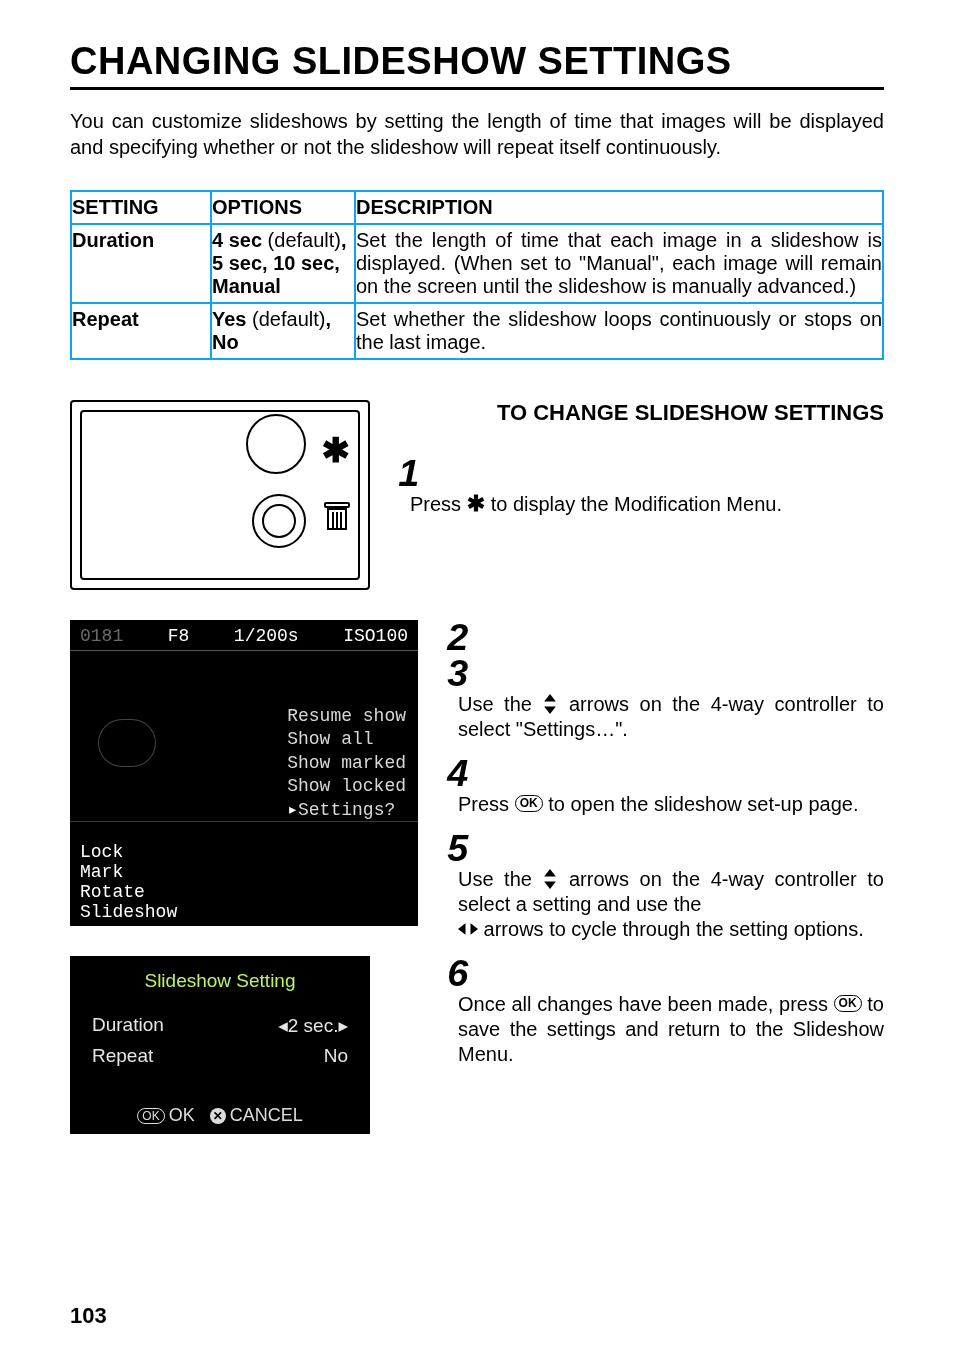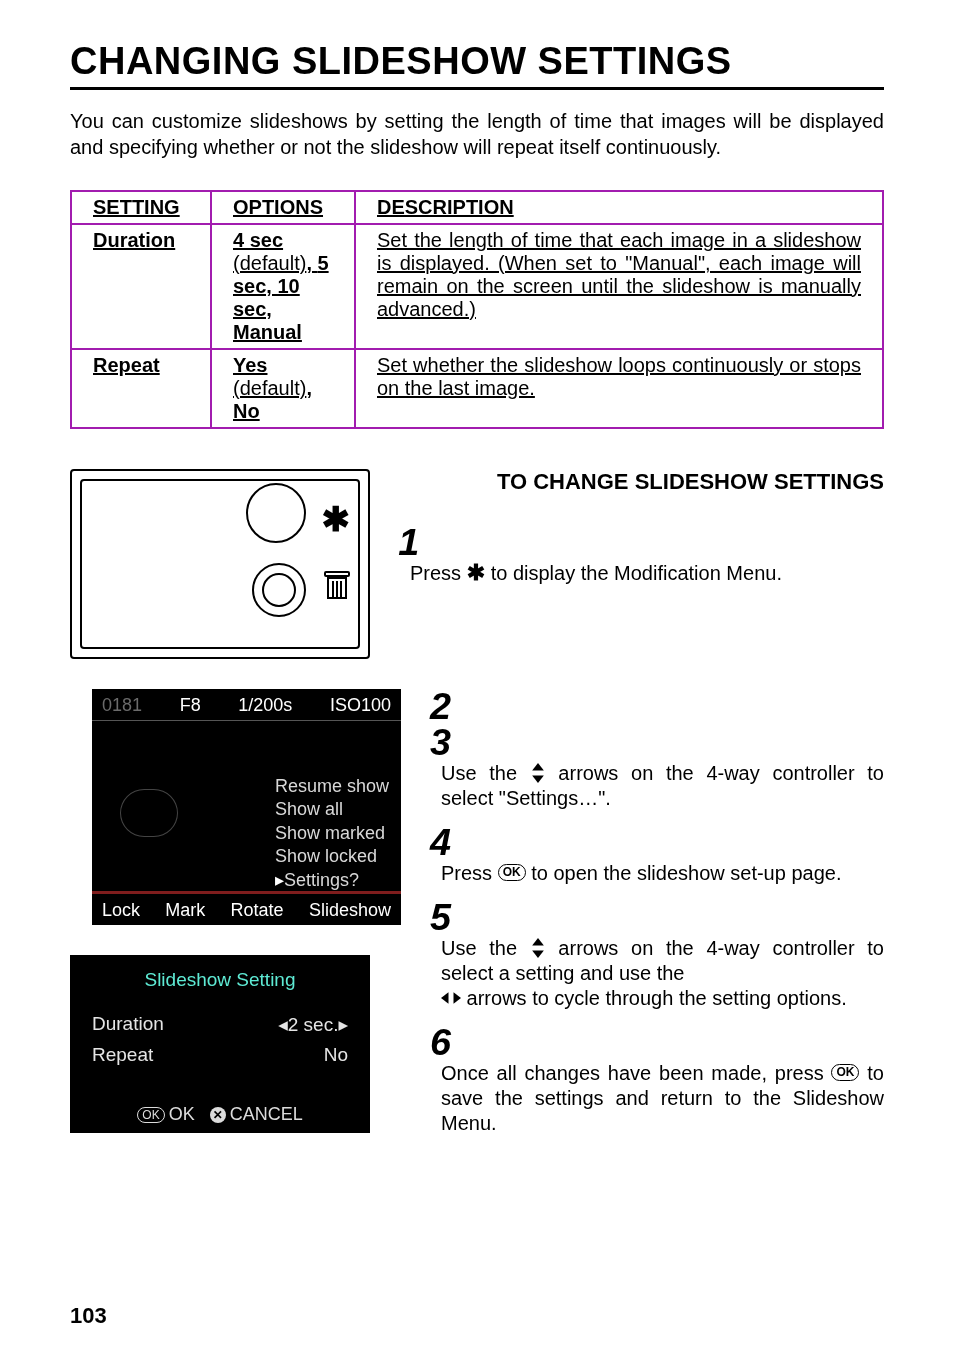--- a/index.html
+++ b/index.html
@@ -29,25 +29,24 @@
     text-align: justify;
     margin-bottom: 30px;
   }
   table.settings {
     width: 100%;
     border-collapse: collapse;
     font-size: 20px;
     margin-bottom: 40px;
   }
   table.settings th, table.settings td {
-    border: 2px solid #a21caf;
-    padding: 4px 21px;
+    border: 2px solid #0ea5e9;
+    padding: 4px 0;
     vertical-align: top;
     text-align: left;
-    text-decoration: underline;
   }
   table.settings th {
     font-weight: bold;
   }
   table.settings .just {
     text-align: justify;
   }
   .figrow {
     display: flex;
     gap: 40px;
@@ -103,52 +102,52 @@
     position: absolute; right: 18px; top: 28px; font-size: 34px; font-weight: bold;
   }
   .camera .trash {
     position: absolute; right: 18px; top: 100px;
     width: 26px; height: 30px;
   }
   .camera .trash .lid { width: 100%; height: 6px; border: 2px solid #000; border-radius: 2px; }
   .camera .trash .bin { width: 80%; height: 22px; border: 2px solid #000; margin: 0 auto; display:flex; justify-content:space-around; padding:2px 2px 0 2px;}
   .camera .trash .bin span { width:2px; background:#000; }
   .lcd {
-    width: 309px;
+    width: 348px;
     background: #000;
     color: #fff;
-    font-family: Liberation Sans, sans-serif;
+    font-family: Liberation Mono, monospace;
     font-size: 18px;
     padding: 6px 0 4px 0;
-    margin-left: 22px;
   }
   .lcd .top {
     display: flex; justify-content: space-between;
     padding: 0 10px 4px 10px;
     border-bottom: 1px solid #555;
     font-size: 18px;
   }
   .lcd .top .dim { color: #6b6b6b; }
   .lcd .mid { position: relative; height: 170px; }
   .lcd .menu {
     position: absolute; right: 12px; top: 54px;
     color: #d8d8d8; font-size: 18px; line-height: 1.3;
   }
   .lcd .menu .row { white-space: nowrap; }
   .lcd .bottom {
     display: flex; justify-content: space-between;
-    padding: 6px 10px 0 10px; border-top: 3px solid #7f1d1d;
+    padding: 20px 10px 0 10px; border-top: 1px solid #7f1d1d;
     font-size: 18px;
+    flex-direction: column;
   }
   .lcd2 {
     width: 300px; background:#000; color:#c9c9c9;
     font-family: Arial, sans-serif;
     padding: 14px 0 8px 0;
   }
-  .lcd2 .title2 { text-align:center; font-size:19px; color:#5eead4; margin-bottom:18px;}
+  .lcd2 .title2 { text-align:center; font-size:19px; color:#bef264; margin-bottom:18px;}
   .lcd2 .srow { display:flex; justify-content:space-between; padding: 4px 22px; font-size:19px; color:#e5e5e5;}
   .lcd2 .foot { text-align:center; margin-top:34px; font-size:18px; color:#dcdcdc;}
   .lcd2 .okpill {
     display:inline-block; border:1px solid #dcdcdc; border-radius:10px;
     font-size:12px; padding:0 4px; vertical-align:middle; margin-right:4px;
   }
   .lcd2 .xcirc {
     display:inline-block; width:16px; height:16px; border-radius:50%;
     background:#dcdcdc; color:#000; font-size:12px; line-height:16px; text-align:center;
     vertical-align:middle; margin:0 4px 0 10px; font-weight:bold;

